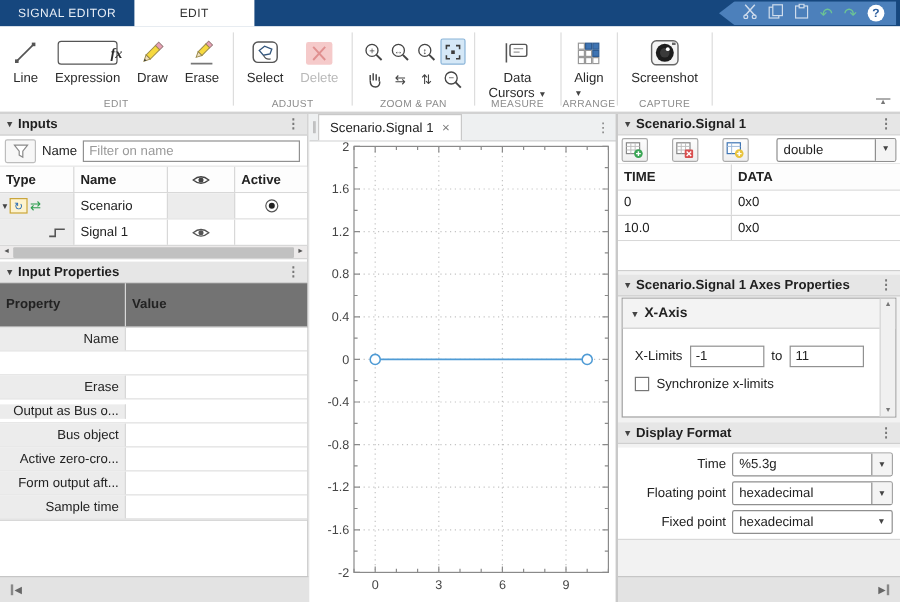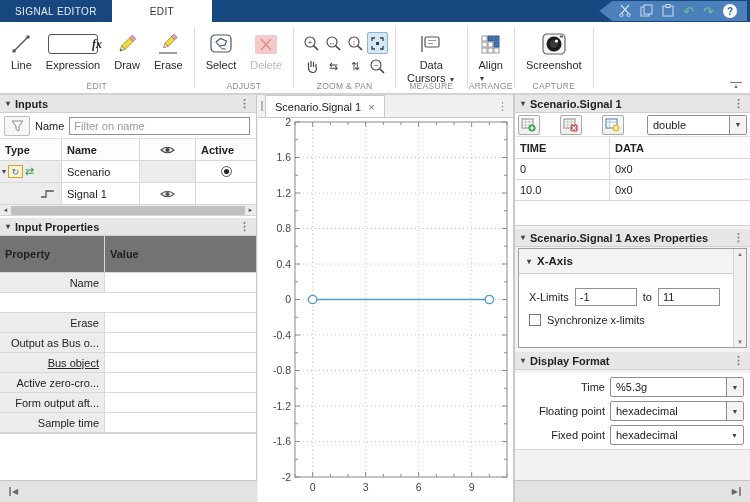--- a/index.html
+++ b/index.html
@@ -386,25 +386,25 @@
           <span class="tcell" style="flex:1;"></span>
         </div>
       <div class="trow" style="height:20px;">
           <span class="tcell graycell" style="width:105px;justify-content:flex-end;margin-top:40px;">Interpolation</span>
           <span class="tcell" style="flex:1;"></span>
         </div>
       <div class="trow" style="height:20px;">
           <span class="tcell graycell" style="width:105px;justify-content:flex-end;">Erase</span>
           <span class="tcell" style="flex:1;"></span>
         </div>
+      <div class="trow" style="height:20px;align-items:center;">
+          <span class="tcell graycell" style="width:105px;justify-content:flex-end;">Output as Bus o...</span>
+          <span class="tcell" style="flex:1;"></span>
+        </div>
       <div class="trow" style="height:20px;">
-          <span class="tcell graycell" style="width:105px;justify-content:flex-end;">Output as Bus o...</span>
-          <span class="tcell" style="flex:1;"></span>
-        </div>
-      <div class="trow" style="height:20px;text-decoration:underline;">
           <span class="tcell graycell" style="width:105px;justify-content:flex-end;">Bus object</span>
           <span class="tcell" style="flex:1;"></span>
         </div>
       <div class="trow" style="height:20px;">
           <span class="tcell graycell" style="width:105px;justify-content:flex-end;">Active zero-cro...</span>
           <span class="tcell" style="flex:1;"></span>
         </div>
       <div class="trow" style="height:20px;">
           <span class="tcell graycell" style="width:105px;justify-content:flex-end;">Form output aft...</span>
           <span class="tcell" style="flex:1;"></span>

